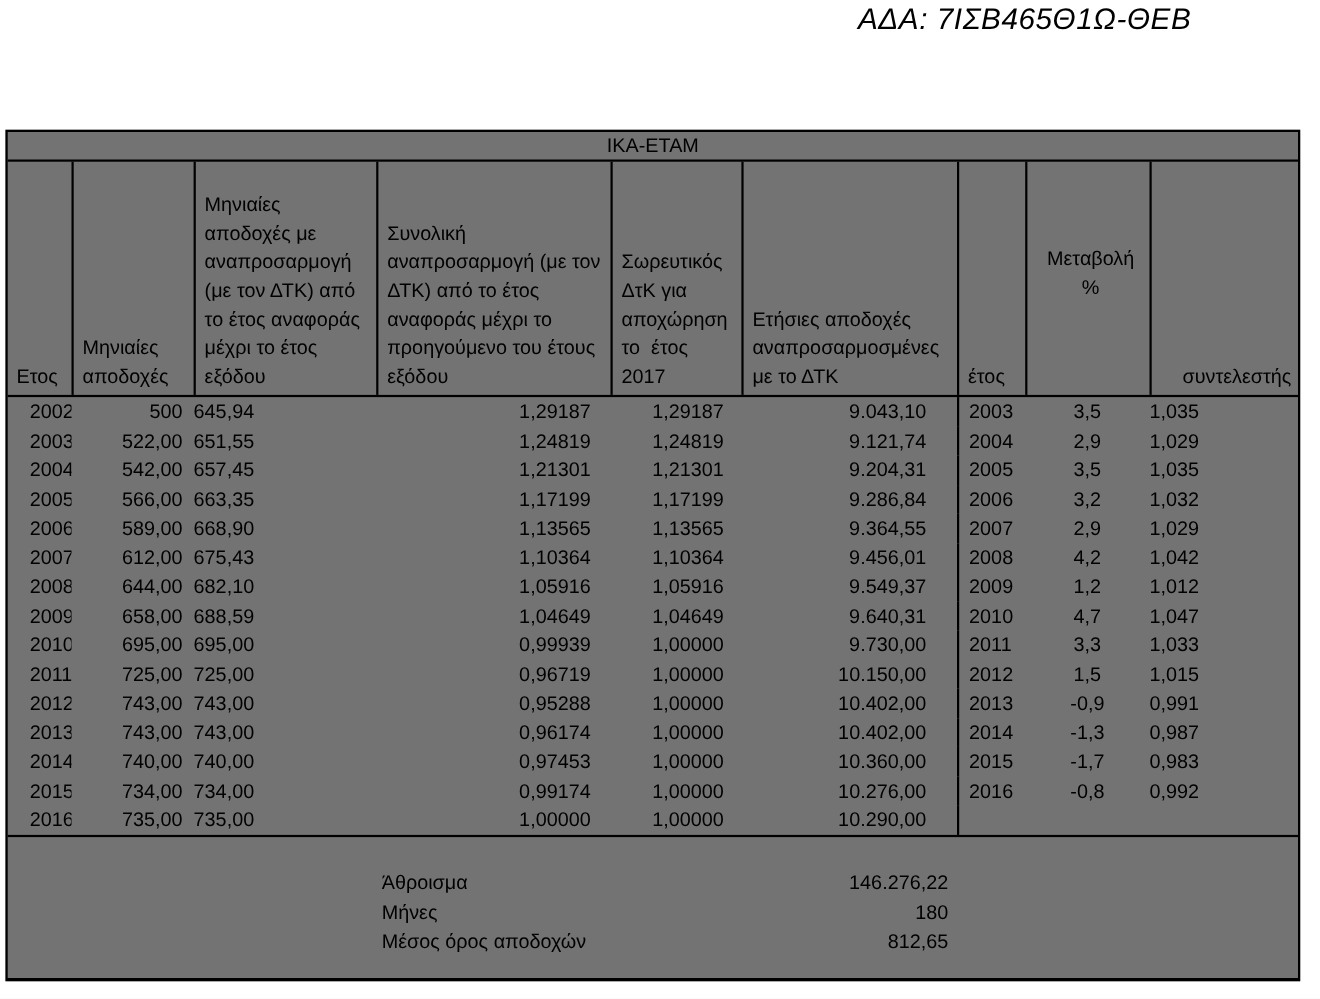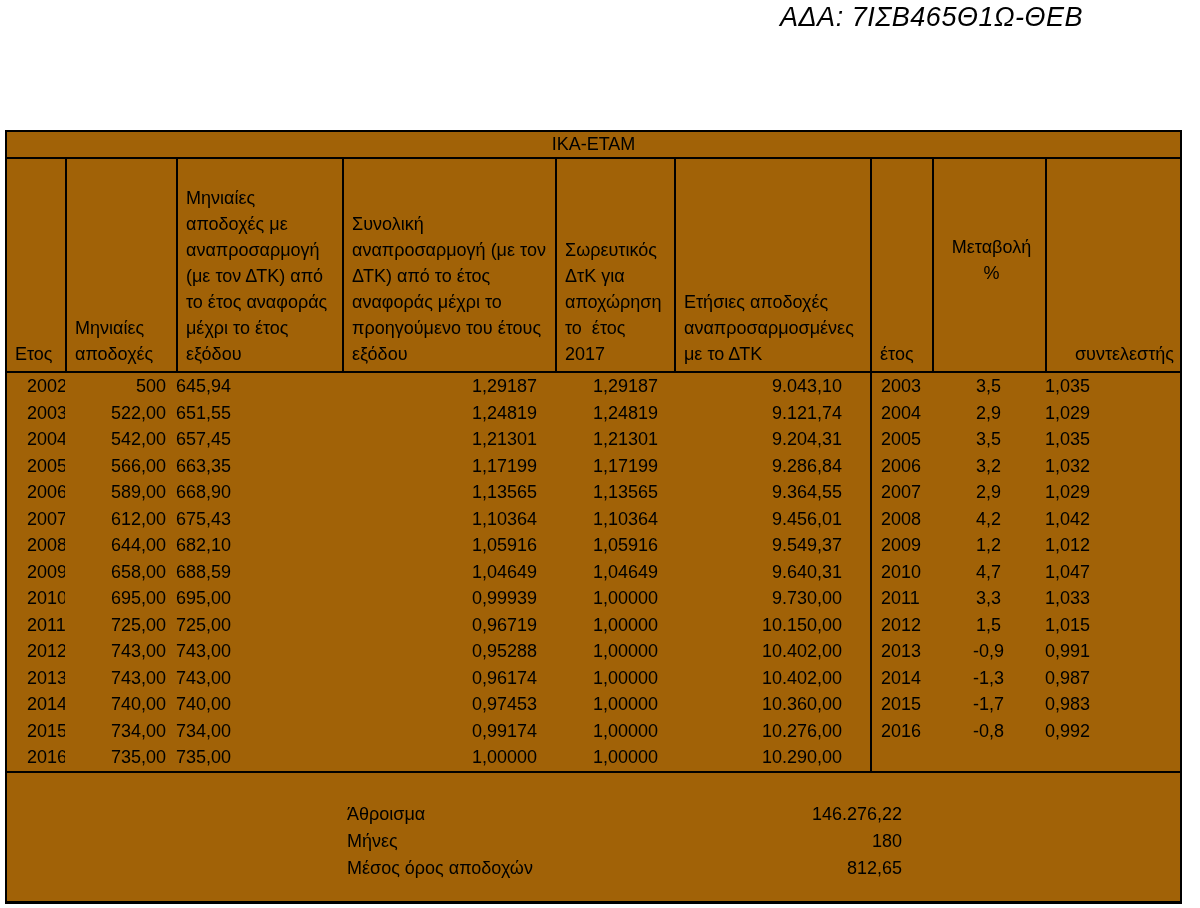--- a/index.html
+++ b/index.html
@@ -13,25 +13,25 @@
   .ada{
     position:absolute;
     left:780px;top:2px;
     font-size:27px;
     letter-spacing:0.5px;
     white-space:nowrap;
     font-style:italic;
   }
   .doc-table{
     position:absolute;
-    left:5px;top:130px;
+    left:5px;top:118px;
     width:1173px;
     border:2px solid #000;
     border-bottom-width:3px;
-    background:#a16207;
+    background:#737373;
     box-sizing:content-box;
   }
   .title-row{
     height:25px;line-height:25px;
     text-align:center;
     font-size:18px;
     border-bottom:2px solid #000;
   }
   .grid-row{
     display:grid;
@@ -77,21 +77,20 @@
   .summary{
     border-top:2px solid #000;
     height:100px;
     padding-top:28px;
     box-sizing:content-box;
   }
   .summary-row{
     display:flex;
     height:27px;line-height:27px;
     font-size:18px;
-    gap:40px;
   }
   .summary-label{
     margin-left:340px;
     width:260px;
   }
   .summary-value{
     width:255px;
     text-align:right;
   }
 </style>

